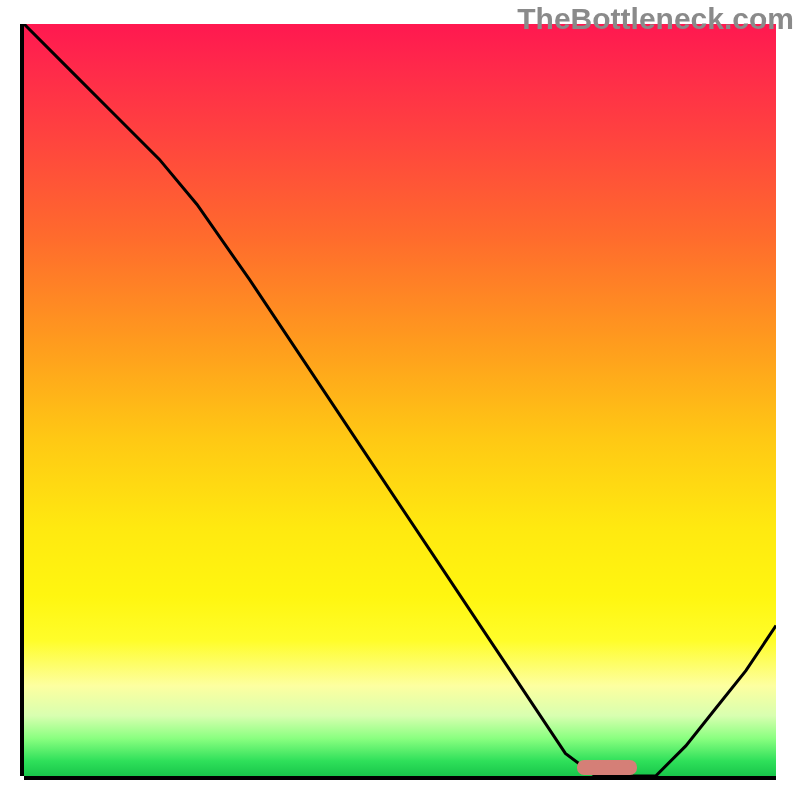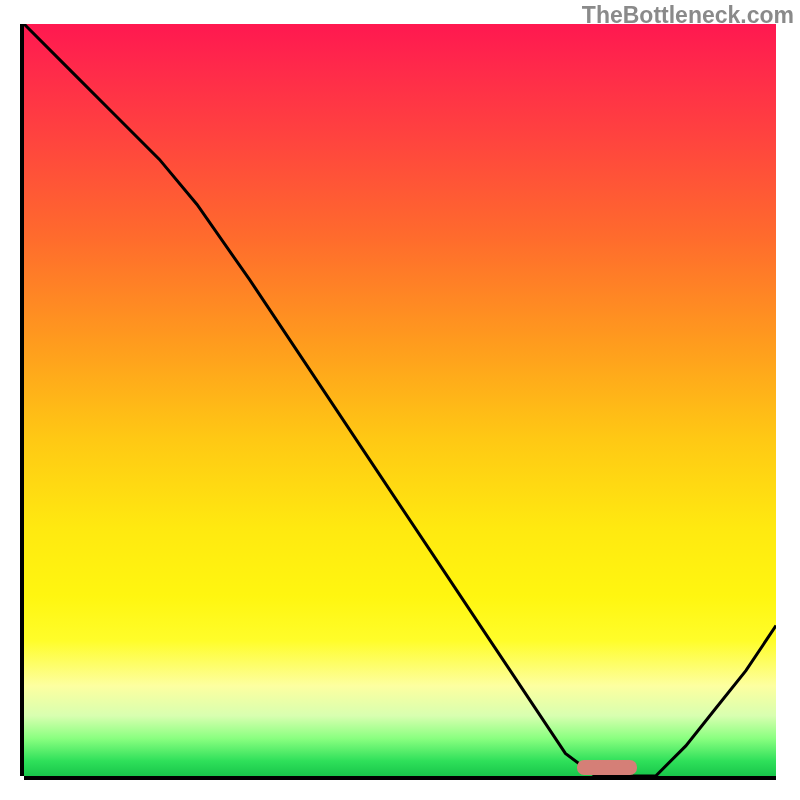--- a/index.html
+++ b/index.html
@@ -67,21 +67,21 @@
     position: absolute;
     width: 60px;
     height: 15px;
     background: #d57f77;
     border-radius: 7px;
   }
   .watermark {
     position: absolute;
     top: 2px;
     right: 6px;
-    font-size: 23px;
+    font-size: 30px;
     font-weight: 600;
     color: #8a8a8a;
     white-space: nowrap;
   }
 </style>
 </head>
 <body>
 
 <div class="chart-wrap">
 

